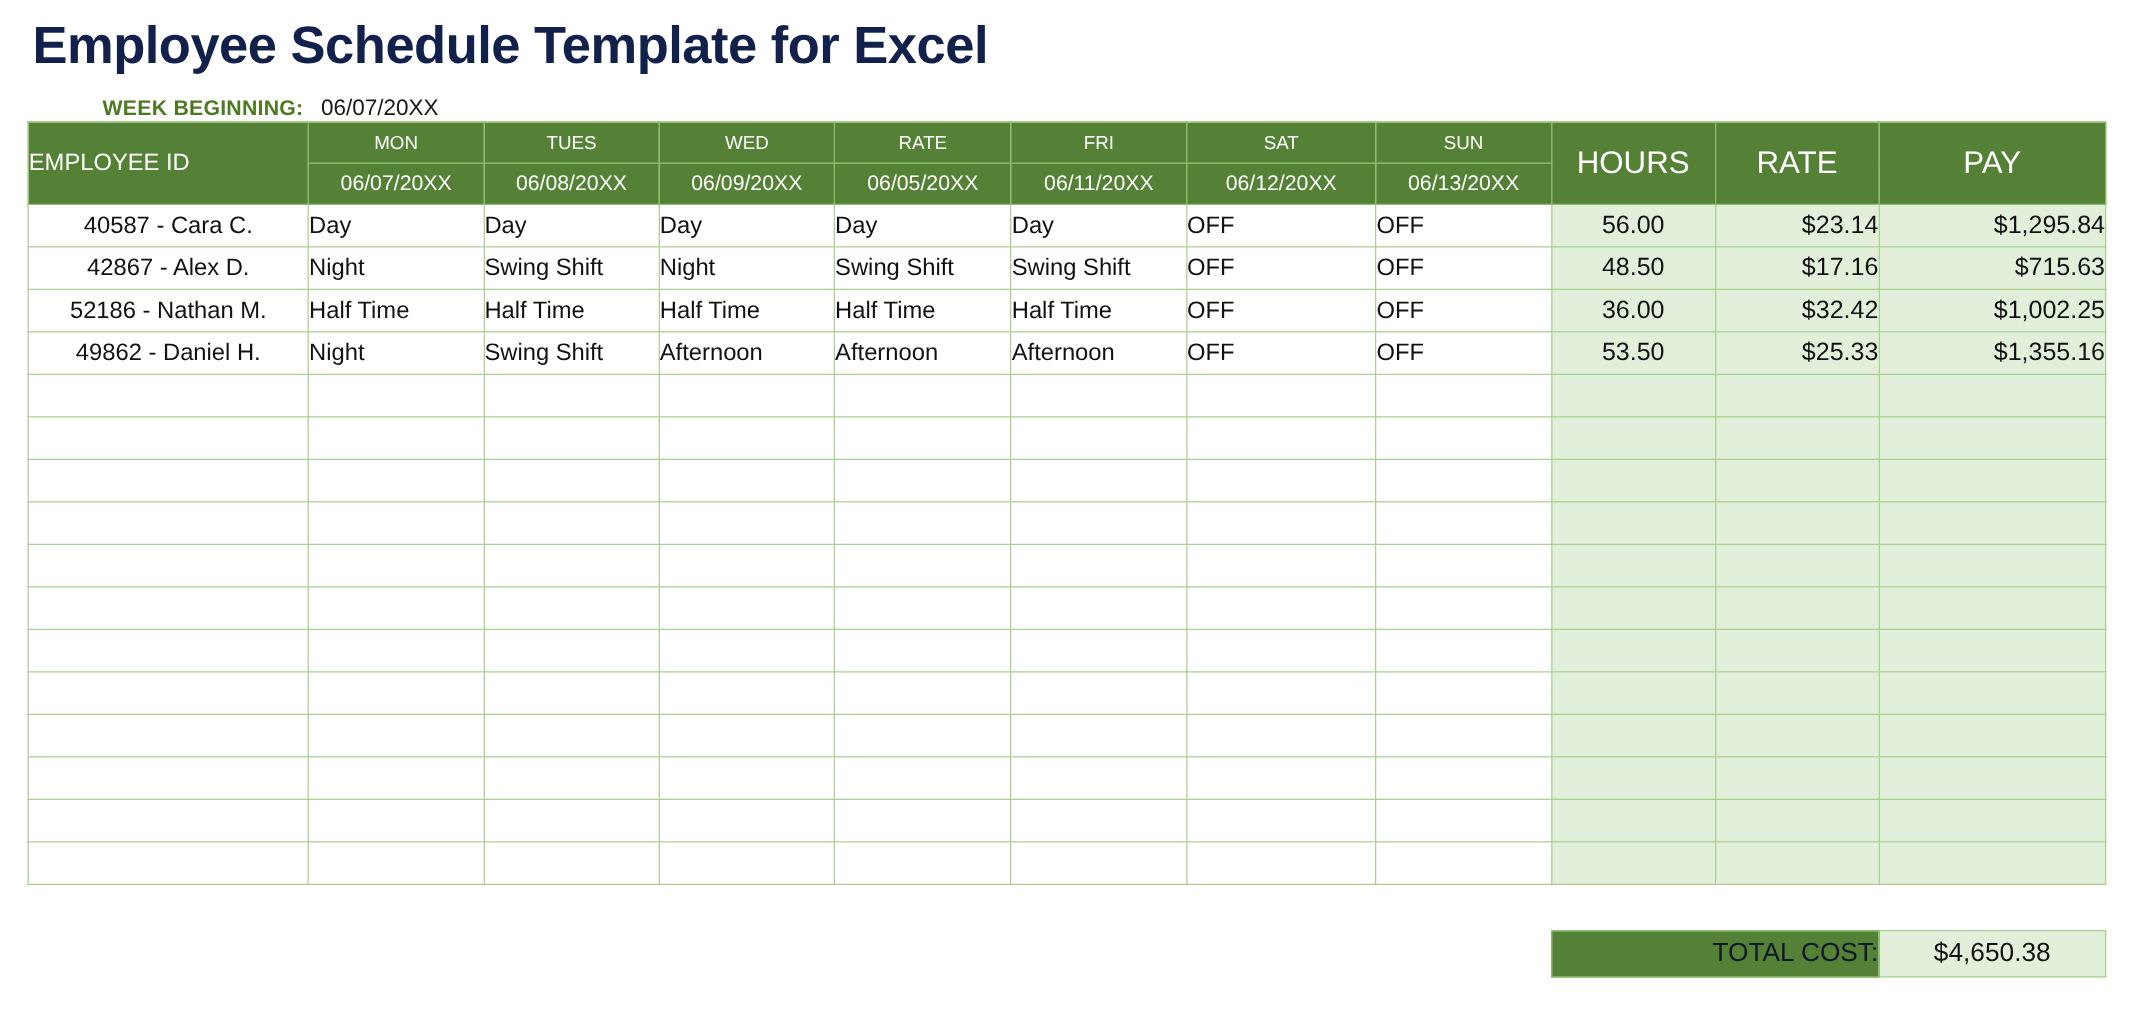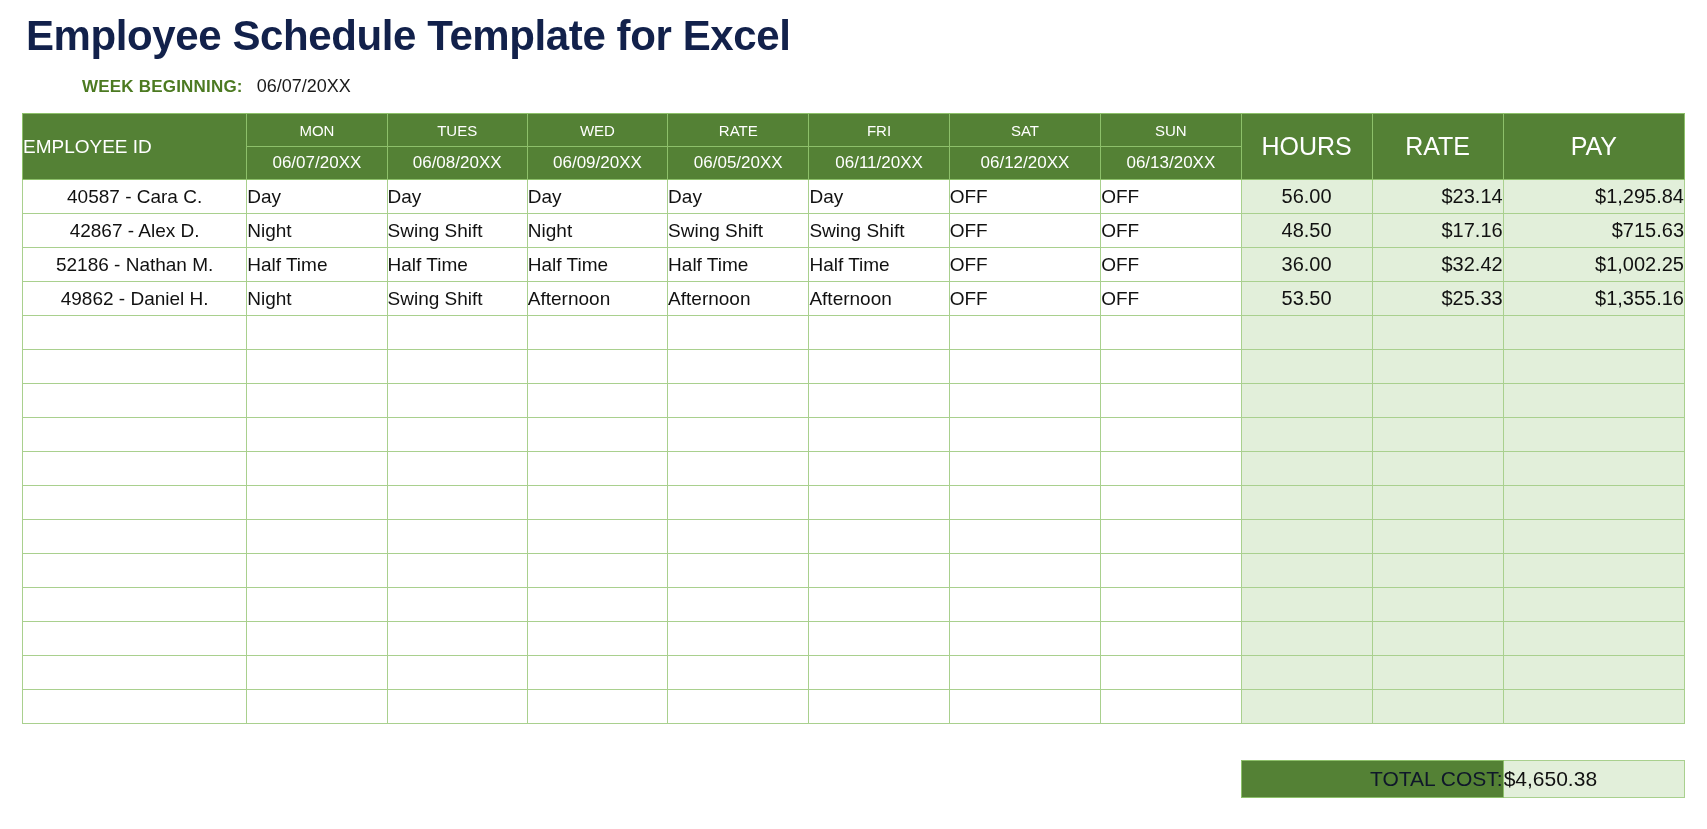--- a/index.html
+++ b/index.html
@@ -53,21 +53,21 @@
   .weekline .wb-value {
     color: #1a1a1a;
     margin-left: 14px;
     font-size: 18px;
   }
 
   
   .sheet {
     position: absolute;
     left: 22px;
-    top: 113px;
+    top: 97px;
     width: 1663px;
     border-collapse: collapse;
     table-layout: fixed;
   }
   .sheet td, .sheet th {
     padding: 0;
     margin: 0;
     font-weight: normal;
   }
 
@@ -156,21 +156,21 @@
     padding-right: 14px;
     border: 1px solid #8dc06a;
     height: 36px;
     vertical-align: middle;
     white-space: nowrap;
   }
   .total-value {
     background: #e2efda;
     border: 1px solid #a9d08e;
     font-size: 21px;
-    text-align: left;
+    text-align: center;
     height: 36px;
     vertical-align: middle;
     color: #111111;
     white-space: nowrap;
   }
 </style>
 </head>
 <body>
 
 <div class="page">

